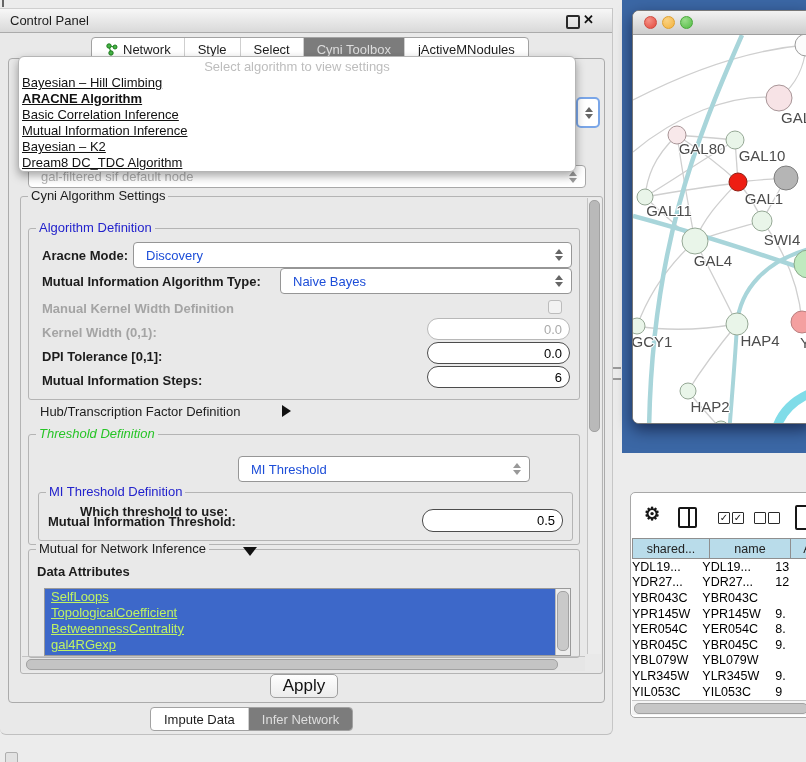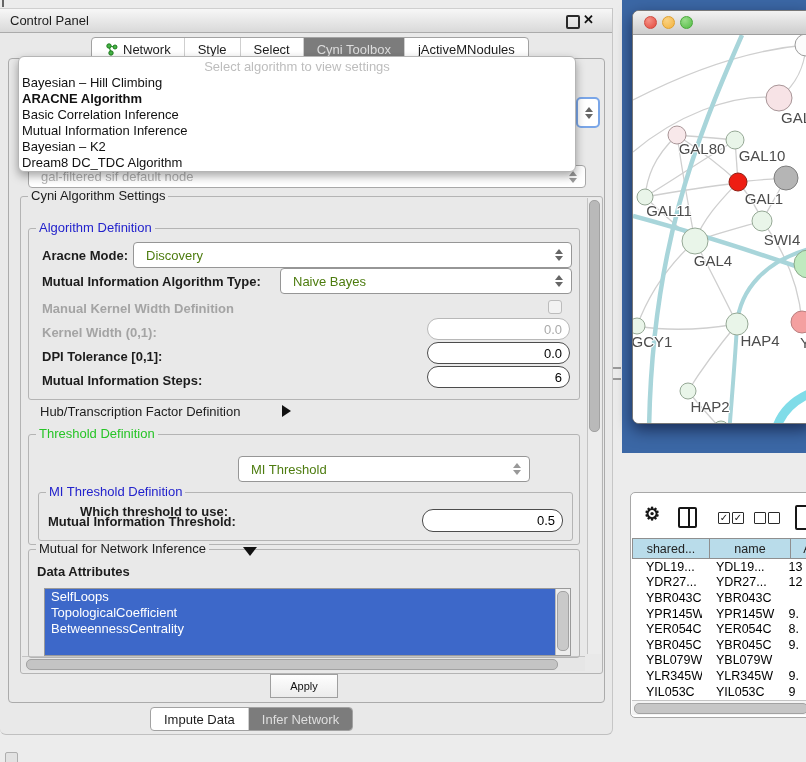--- a/index.html
+++ b/index.html
@@ -2,44 +2,44 @@
 <html><head>
 <meta charset="utf-8">
 <style>
   html,body{margin:0;padding:0;background:#ececec;font-family:"Liberation Sans",sans-serif;}
   #root{position:relative;width:806px;height:762px;overflow:hidden;background:#ececec;}
   .abs{position:absolute;}
   .txt{font-size:13px;color:#1c1c1c;white-space:nowrap;}
   .b{font-weight:bold;}
   .dis{color:#a4a4a4;}
   .blue-t{color:#2222cc;}
-  .green-t{color:#27c427;}
+  .green-t{color:#27c427;font-style:italic;}
   .group{border:1px solid #b4b4b4;border-radius:3px;background:transparent;}
   .gtitle{background:#e9e9e9;padding:0 3px;line-height:14px;font-size:13px;white-space:nowrap;}
   .combo{background:#fff;border:1px solid #969696;border-radius:4px;}
-  .combo .cv{position:absolute;left:12px;top:0;bottom:0;display:flex;align-items:center;font-size:13px;color:#4d7c0f;white-space:nowrap;}
+  .combo .cv{position:absolute;left:12px;top:0;bottom:0;display:flex;align-items:center;font-size:13px;color:#1d4ed8;white-space:nowrap;}
   .stepper{position:absolute;right:8px;top:0;bottom:0;display:flex;flex-direction:column;justify-content:center;align-items:center;}
   .up{width:0;height:0;border-left:4px solid transparent;border-right:4px solid transparent;border-bottom:5px solid #666;margin-bottom:2px;}
   .dn{width:0;height:0;border-left:4px solid transparent;border-right:4px solid transparent;border-top:5px solid #666;}
   .field{background:#fff;text-align:right;font-size:13px;display:flex;align-items:center;justify-content:flex-end;padding-right:7px;box-sizing:border-box;border-radius:11px;}
   .f-dark{border:1.5px solid #4c4c4c;color:#000;}
   .f-dis{border:1px solid #b8b8b8;color:#aaa;}
   .sb-track-v{background:#ececec;border-left:1px solid #c4c4c4;}
   .sb-track-h{background:#e6e6e6;border-top:1px solid #c4c4c4;}
   .sb-thumb{background:#b9b9b9;border-radius:5px;border:1px solid #a2a2a2;}
   .tabbar{display:flex;background:#fff;border:1px solid #a2a2a2;border-radius:4px;overflow:hidden;height:22px;align-items:stretch;}
   .tab{display:flex;align-items:center;padding:0 13px;font-size:13px;color:#1c1c1c;border-left:1px solid #cfcfcf;cursor:default;white-space:nowrap;}
   .tab:first-child{border-left:none;}
   .tab.sel{background:#7c7c7c;color:#dedede;}
-  .pitem{height:16px;line-height:16px;font-size:13px;color:#111;padding-left:3px;white-space:nowrap;}
-  .attr-item{height:16px;line-height:16px;font-size:13px;color:#ffffff;padding-left:6px;white-space:nowrap;}
+  .pitem{height:16px;line-height:16px;font-size:13px;color:#111;padding-left:3px;white-space:nowrap;text-decoration:underline;}
+  .attr-item{height:16px;line-height:16px;font-size:13px;color:#bef264;padding-left:6px;white-space:nowrap;text-decoration:underline;}
   .hcell{box-sizing:border-box;background:#b9dcea;border:1px solid #8f8f8f;border-left:none;display:flex;align-items:center;justify-content:center;font-size:12.5px;color:#222;overflow:hidden;}
   .hcell:first-child{border-left:1px solid #8f8f8f;}
   .trow{display:flex;height:15.6px;align-items:center;}
-  .tcell{font-size:12.5px;color:#000;overflow:hidden;white-space:nowrap;box-sizing:border-box;padding-left:14px;}
+  .tcell{font-size:12.5px;color:#000;overflow:hidden;white-space:nowrap;box-sizing:border-box;padding-left:0;}
   .chk{width:10px;height:10px;border:1.5px solid #2a2a2a;border-radius:1px;font-size:10px;line-height:10px;text-align:center;color:#111;background:#fff;}
   .light{border-radius:50%;width:13px;height:13px;box-sizing:border-box;}
 </style>
 </head>
 <body>
 
 <div id="root">
 
   <div class="abs" style="left:622px;top:0;width:184px;height:453px;background:#3b67a5;"></div>
 
@@ -170,27 +170,28 @@
   <div class="abs group" style="left:28px;top:549px;width:550px;height:107px;"></div>
   <span class="abs gtitle" style="left:36px;top:542px;color:#1c1c1c;">Mutual for Network Inference</span>
   <div class="abs" style="left:243px;top:547px;width:0;height:0;border-left:7px solid transparent;border-right:7px solid transparent;border-top:9px solid #111;"></div>
   <span class="abs txt b" style="left:37px;top:564px;">Data Attributes</span>
 
   <div class="abs" style="left:44px;top:588px;width:527px;height:68px;background:#fff;border:1px solid #9a9a9a;box-sizing:border-box;overflow:hidden;">
     <div id="attr-list" style="position:absolute;left:0;top:0;width:512px;height:100%;background:#3d68c9;">
         <div class="attr-item">SelfLoops</div>
         <div class="attr-item">TopologicalCoefficient</div>
         <div class="attr-item">BetweennessCentrality</div>
+        <div class="attr-item">gal4RGexp</div>
       </div>
     <div style="position:absolute;right:0;top:0;width:14px;height:100%;background:#ededed;border-left:1px solid #bbb;">
       <div class="sb-thumb" style="position:absolute;left:1px;top:2px;width:10px;height:58px;background:#c9c9c9;"></div>
     </div>
   </div>
 
-  <div class="abs" style="left:270px;top:674px;width:68px;height:24px;background:linear-gradient(#fefefe,#ececec);border:1px solid #9f9f9f;border-radius:0;display:flex;align-items:center;justify-content:center;font-size:11px;color:#111;box-sizing:border-box;">Apply</div>
+  <div class="abs" style="left:270px;top:674px;width:68px;height:24px;background:linear-gradient(#fefefe,#ececec);border:1px solid #9f9f9f;border-radius:5px;display:flex;align-items:center;justify-content:center;font-size:17px;color:#111;box-sizing:border-box;">Apply</div>
 
   <div class="abs tabbar" style="left:150px;top:707px;" id="bottom-tabs">
       <div class="tab">Impute Data</div>
       <div class="tab sel">Infer Network</div>
     </div>
 
   <div class="abs" style="left:18px;top:56px;width:558px;height:116px;background:#fff;border:1px solid #b5b5b5;border-radius:6px;box-shadow:0 4px 10px rgba(0,0,0,0.35);z-index:20;box-sizing:border-box;">
     <div style="height:16px;line-height:16px;text-align:center;font-size:13px;color:#bdbdbd;margin-top:2px;">Select algorithm to view settings</div>
     <div id="popup-items">
         <div class="pitem">Bayesian – Hill Climbing</div>

